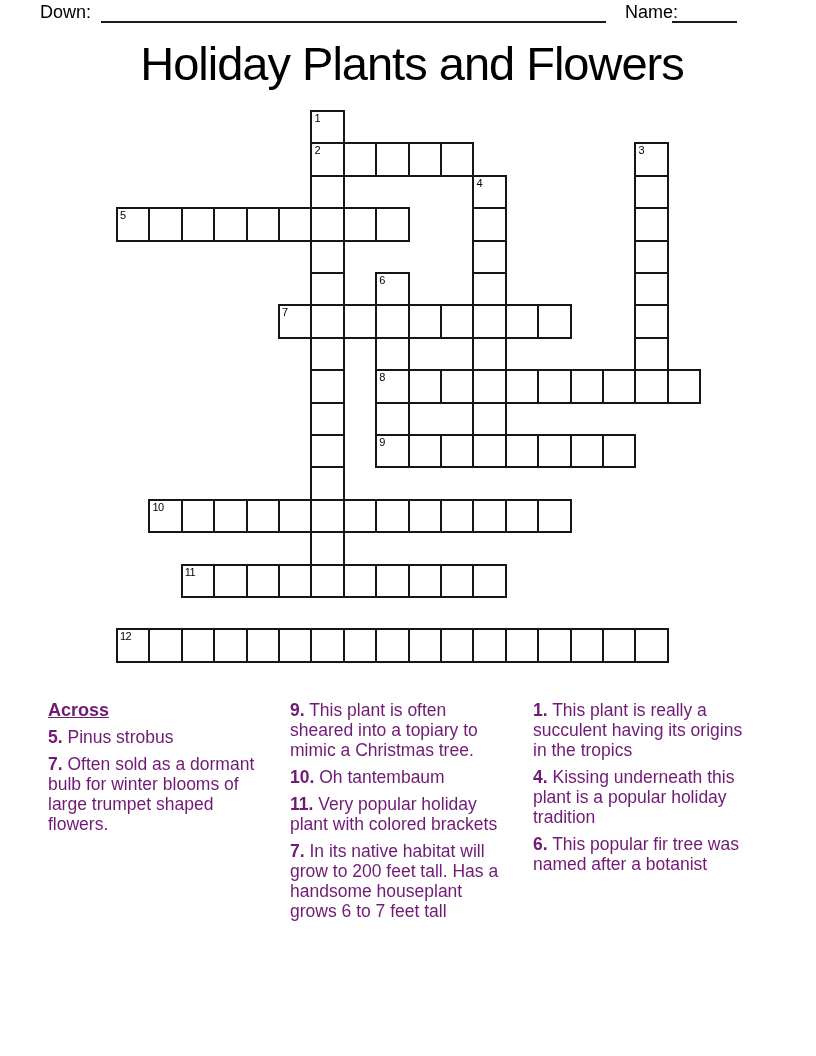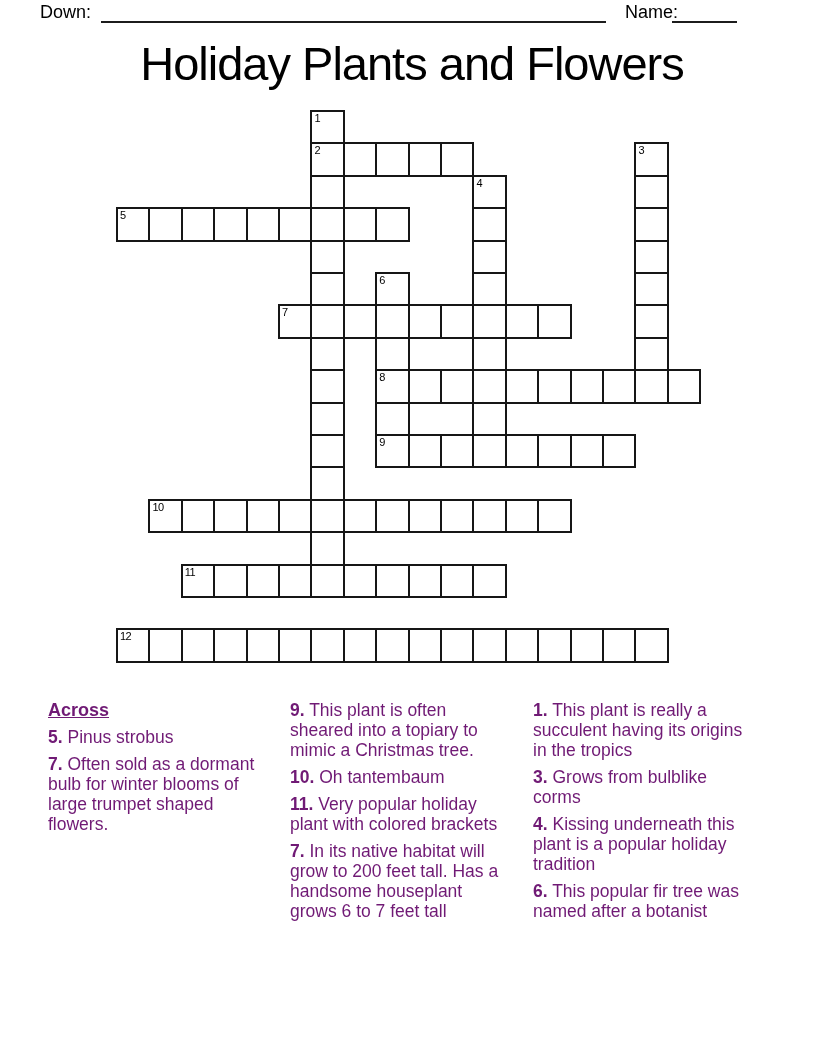--- a/index.html
+++ b/index.html
@@ -200,19 +200,18 @@
         <p class="clue"><b>9.</b> This plant is often sheared into a topiary to mimic a Christmas tree.</p>
         <p class="clue"><b>10.</b> Oh tantembaum</p>
         <p class="clue"><b>11.</b> Very popular holiday plant with colored brackets</p>
         <p class="clue"><b>7.</b> In its native habitat will grow to 200 feet tall. Has a handsome houseplant grows 6 to 7 feet tall</p>
       </div>
   </div>
 
   <div class="cluecol c3">
     <div>
         <p class="clue"><b>1.</b> This plant is really a succulent having its origins in the tropics</p>
-        <p class="clue"><b>3.</b> Grows from bulblike corms</p>
         <p class="clue"><b>4.</b> Kissing underneath this plant is a popular holiday tradition</p>
         <p class="clue"><b>6.</b> This popular fir tree was named after a botanist</p>
       </div>
   </div>
 
 </div>
 
 </body></html>

